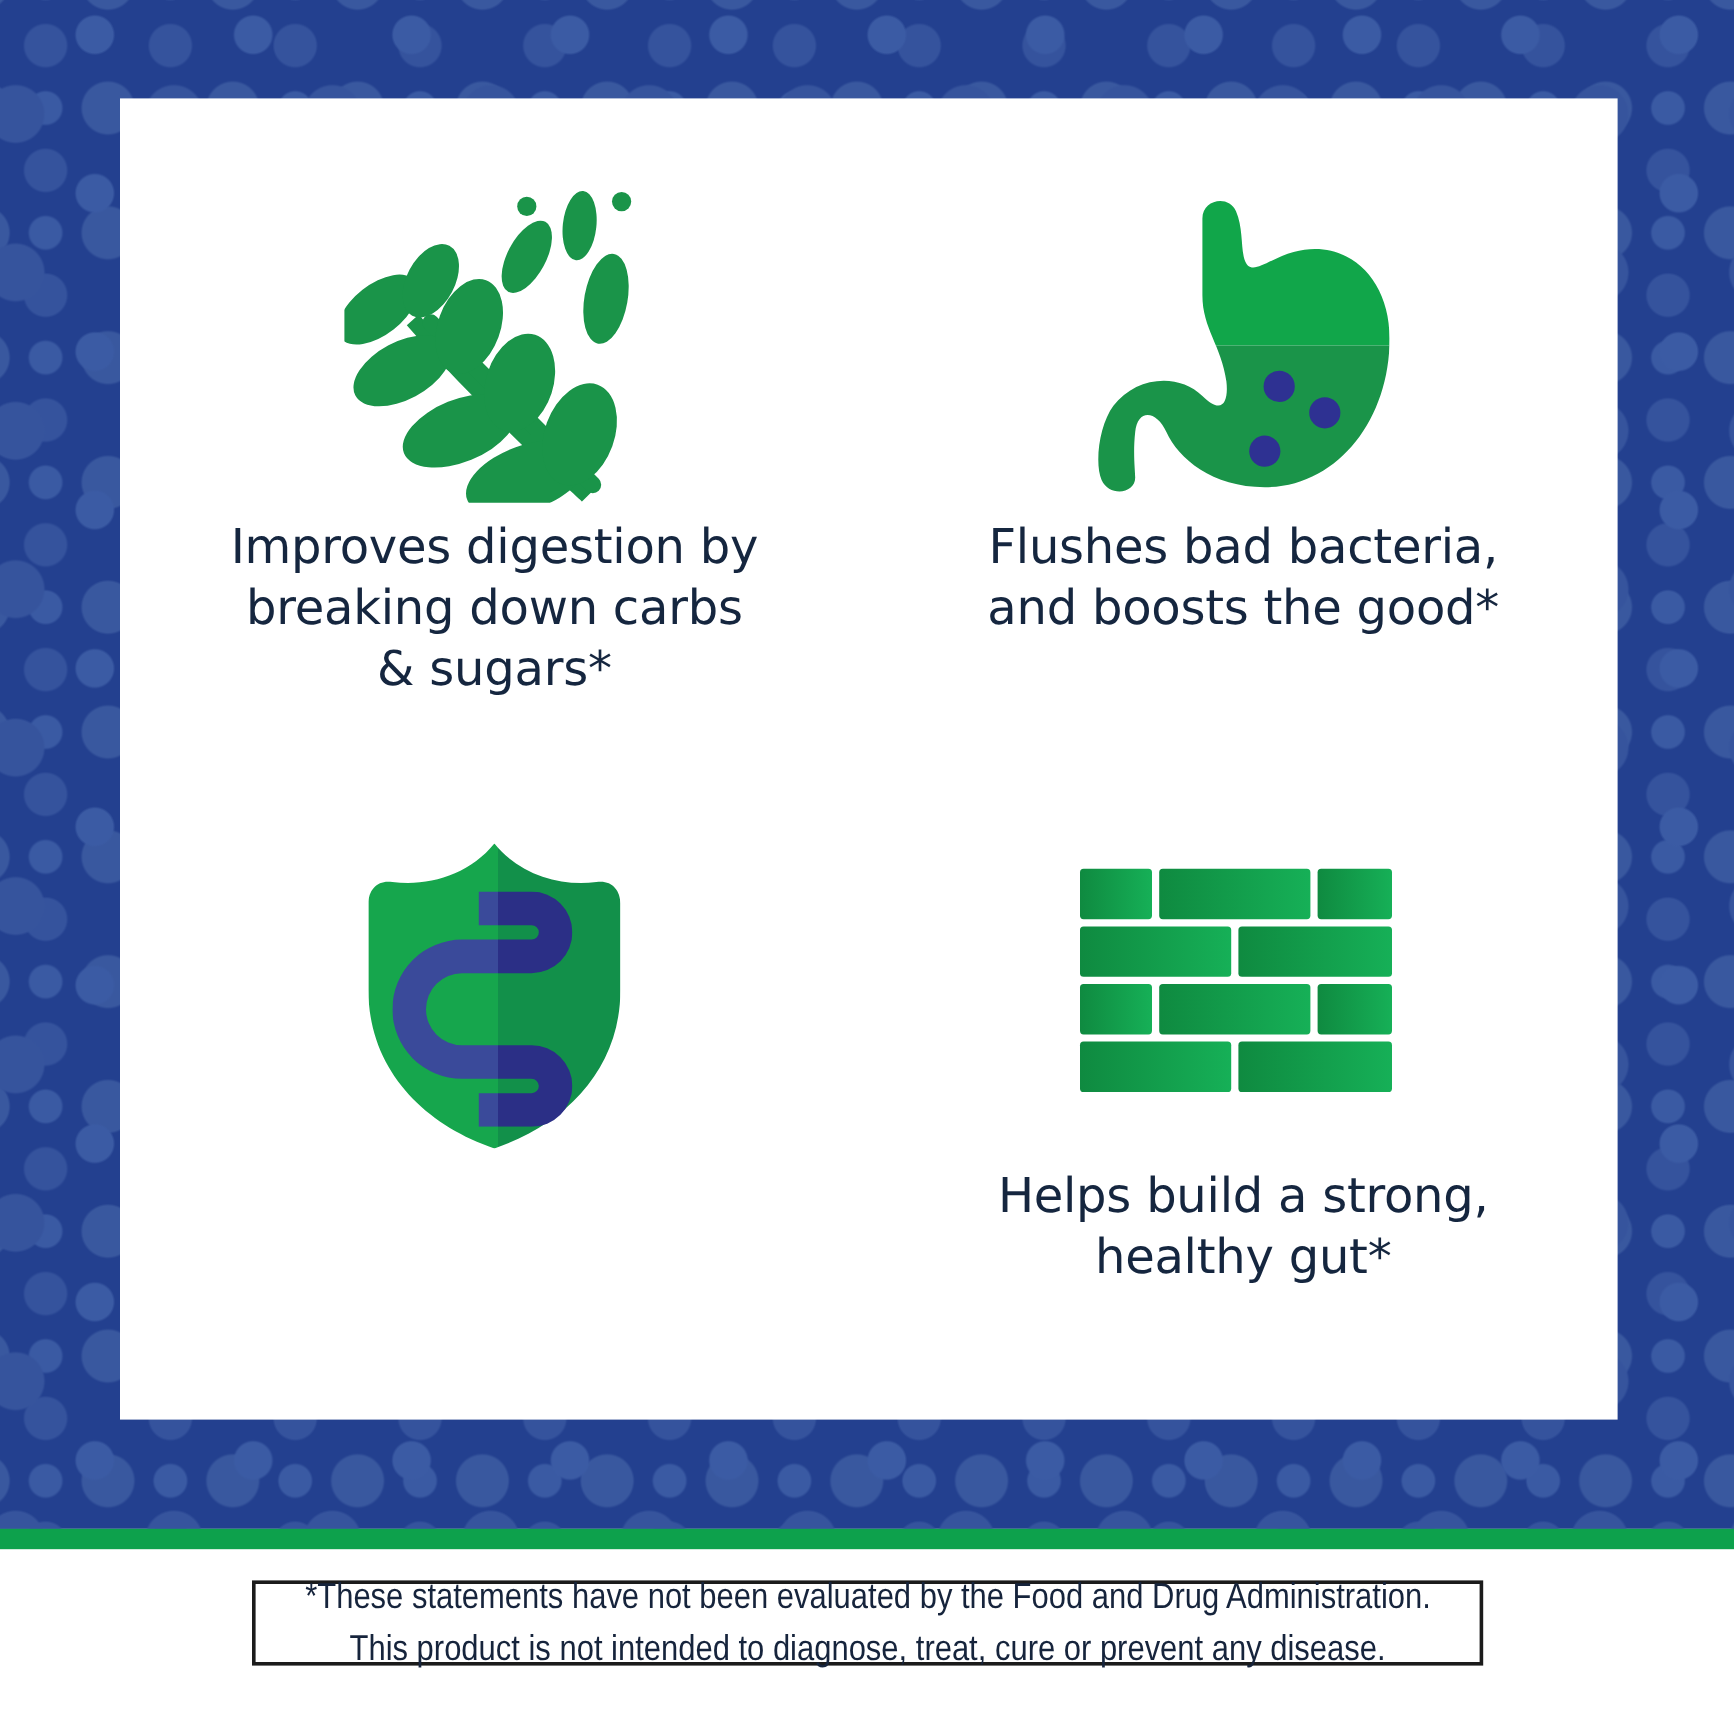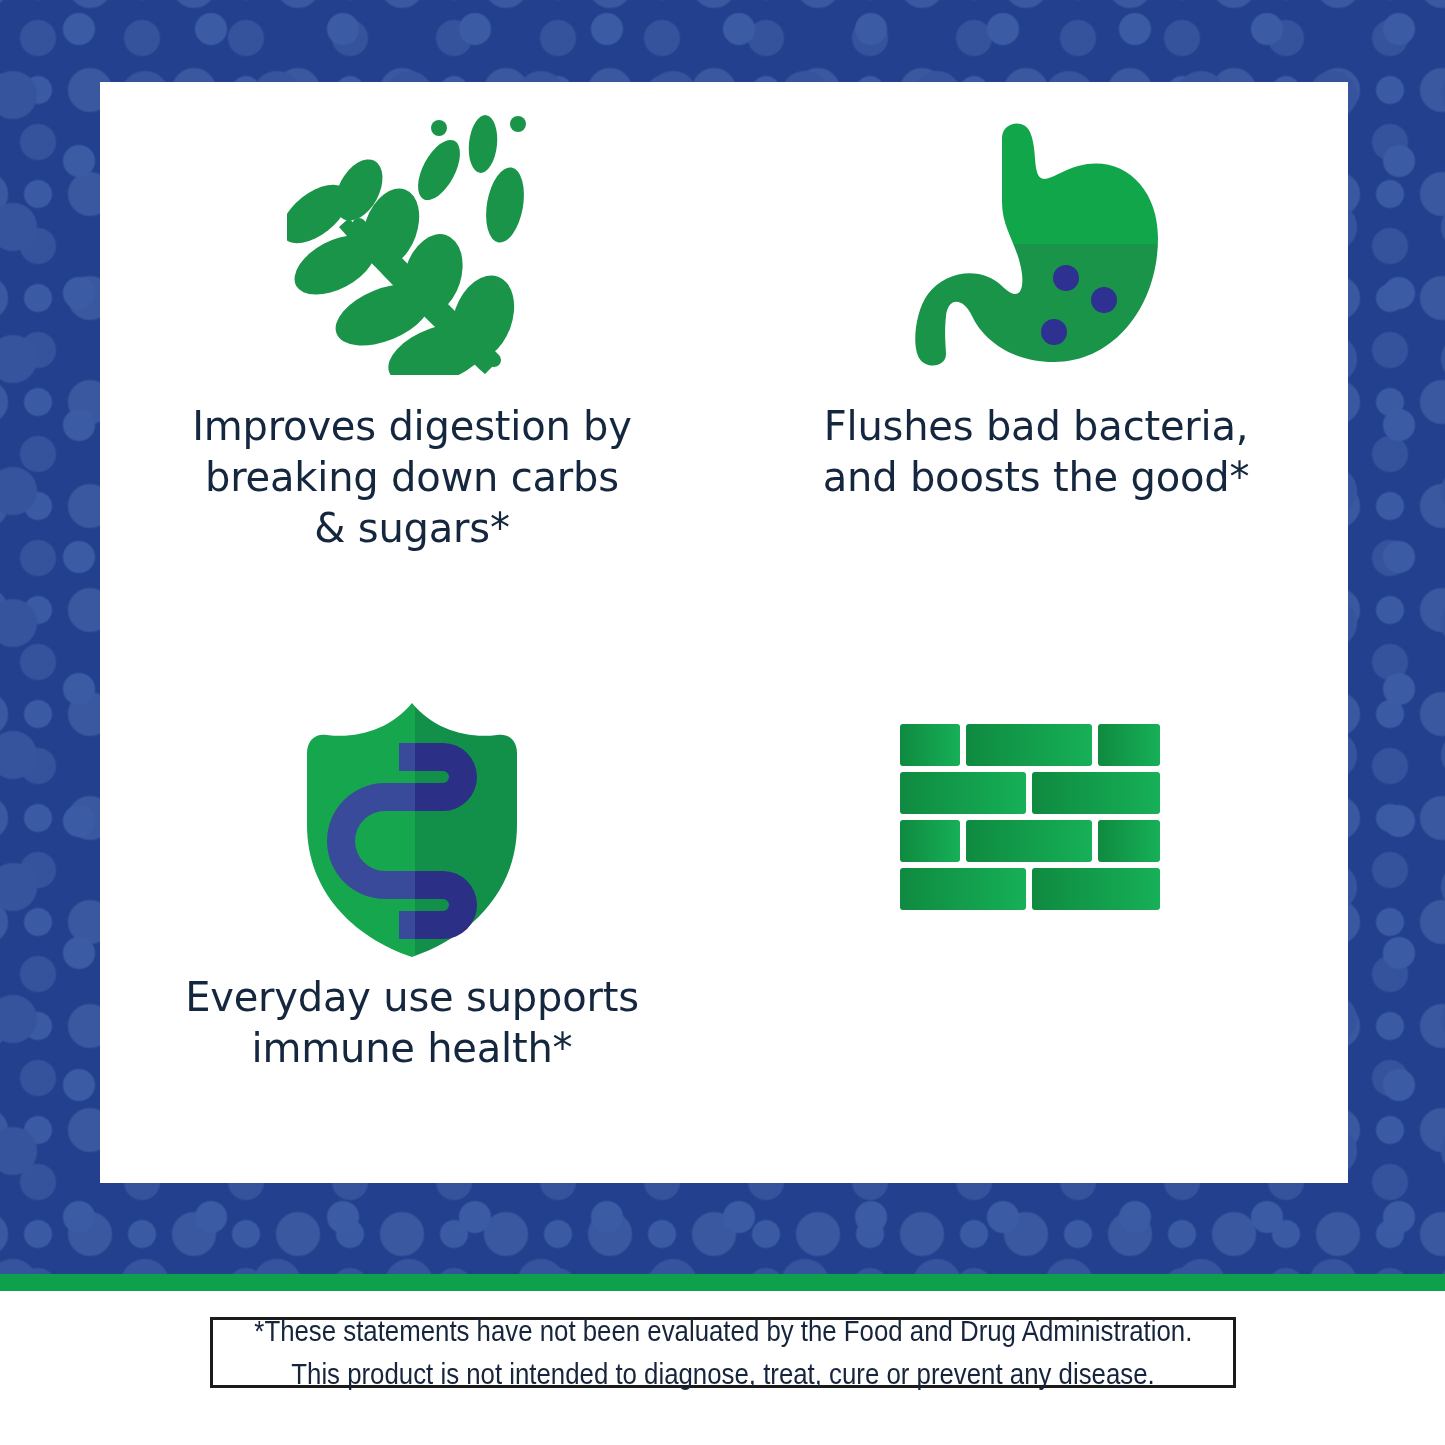--- a/index.html
+++ b/index.html
@@ -86,21 +86,21 @@
     grid-template-columns: 1fr 1fr;
     grid-template-rows: 1fr 1fr;
   }
   .cell {
     display: flex;
     flex-direction: column;
     align-items: center;
     justify-content: flex-start;
     box-sizing: border-box;
   }
-  .cell-r1 { padding-top: 28px; gap: 14px; }
+  .cell-r1 { padding-top: 72px; }
   .cell-r2 { padding-top: 62px; }
 
   .icon-box {
     display: flex;
     align-items: center;
     justify-content: center;
     height: 265px;
     width: 100%;
   }
   .icon-box.brick { height: 265px; align-items: center; }
@@ -238,22 +238,20 @@
               <rect x="128" y="0" width="122" height="265" fill="#12904a"></rect>
             </g>
             <g>
               <g clip-path="url(#gutClip)">
                 <rect x="0" y="0" width="128" height="265" fill="#3a4a9a"></rect>
                 <rect x="128" y="0" width="122" height="265" fill="#2b2f86"></rect>
               </g>
             </g>
           </svg>
         </div>
-        <div class="caption">Everyday use supports
-immune health*</div>
       </div>
 
       <div class="cell cell-r2">
         <div class="icon-box brick">
           <svg width="280" height="215" viewBox="0 0 280 215">
             <defs>
               <linearGradient id="brickGrad" x1="0" y1="0" x2="1" y2="0">
                 <stop offset="0%" stop-color="#0f8a40"></stop>
                 <stop offset="100%" stop-color="#16b057"></stop>
               </linearGradient>
@@ -269,20 +267,22 @@
 
               <rect x="4" y="100" width="60" height="42" rx="3"></rect>
               <rect x="70" y="100" width="126" height="42" rx="3"></rect>
               <rect x="202" y="100" width="62" height="42" rx="3"></rect>
 
               <rect x="4" y="148" width="126" height="42" rx="3"></rect>
               <rect x="136" y="148" width="128" height="42" rx="3"></rect>
             </g>
           </svg>
         </div>
+        <div class="caption">Helps build a strong,
+healthy gut*</div>
       </div>
 
     </div>
   </div>
 
   <div class="disclaimer-box">
     <div class="disclaimer-line">*These statements have not been evaluated by the Food and Drug Administration.</div>
     <div class="disclaimer-line">This product is not intended to diagnose, treat, cure or prevent any disease.</div>
   </div>
 

